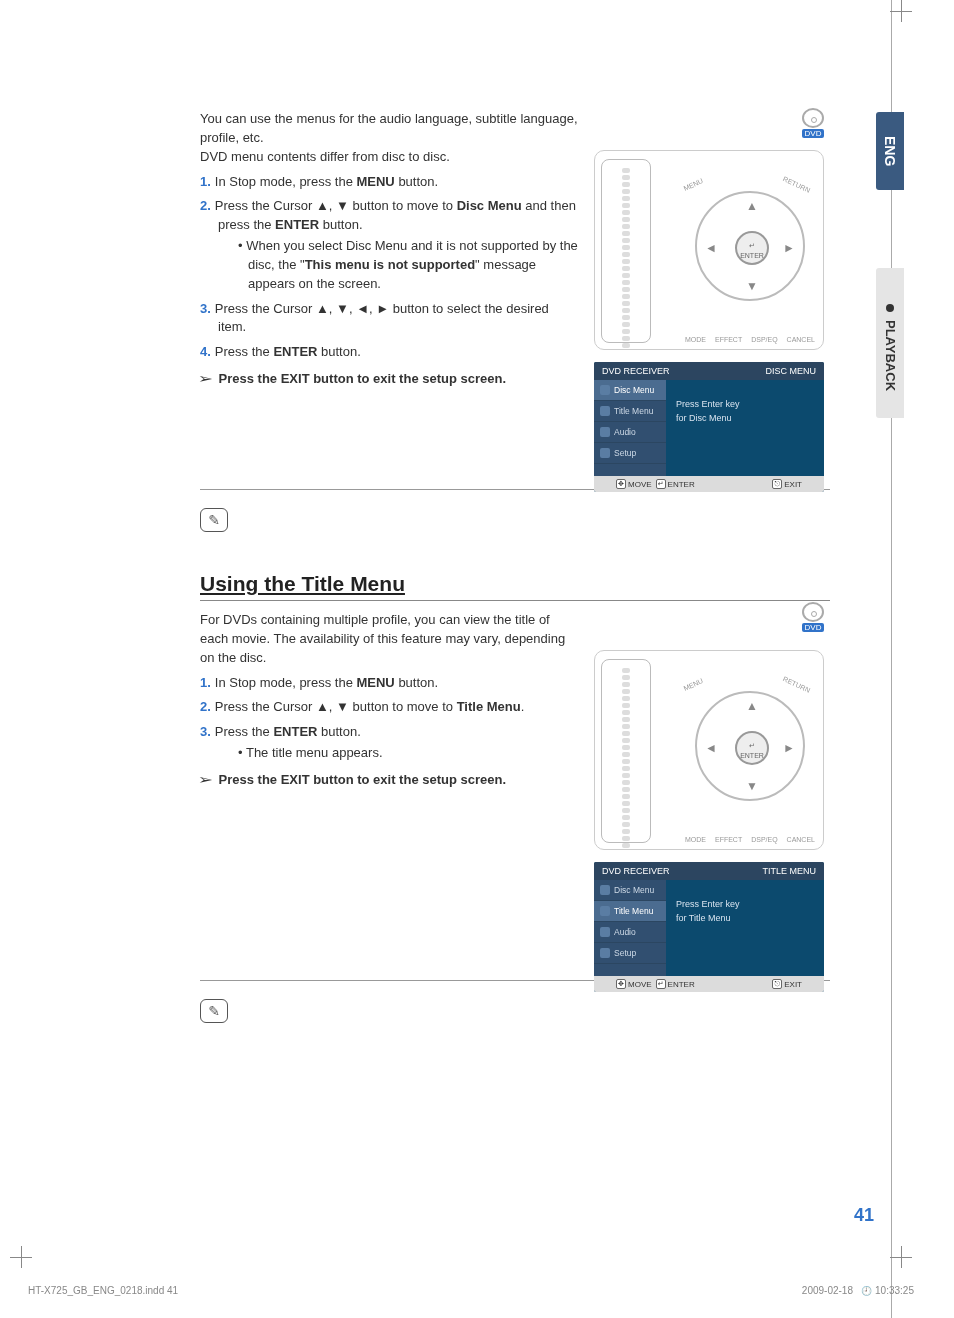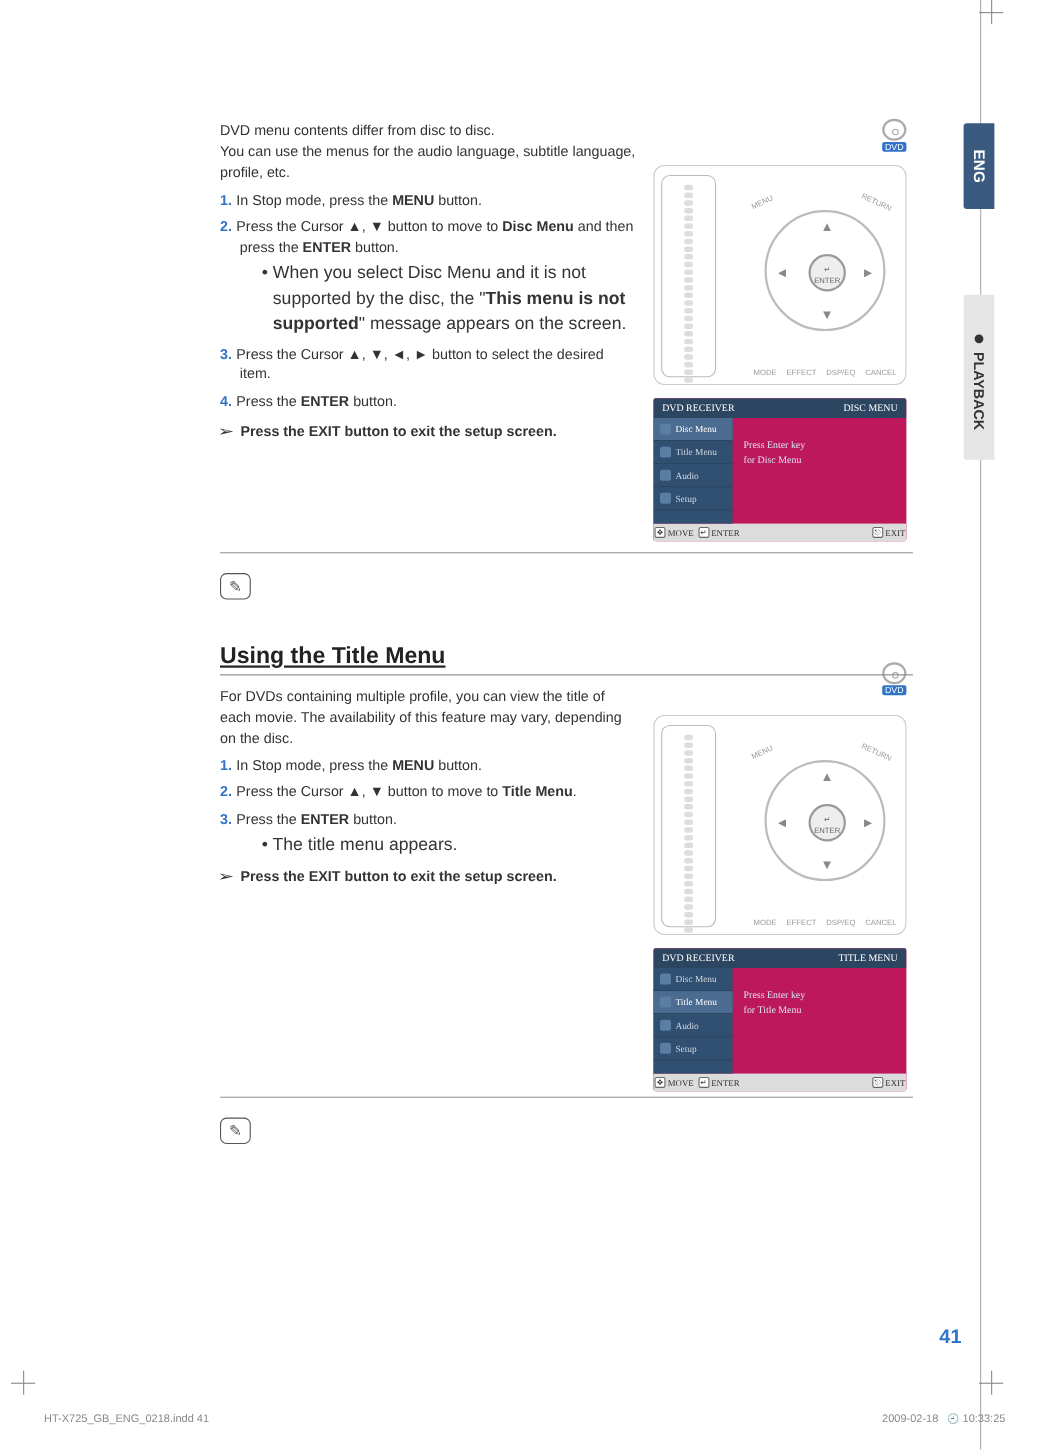--- a/index.html
+++ b/index.html
@@ -34,21 +34,21 @@
   }
   .body-col {
     width: 380px;
     font-size: 13px;
     line-height: 1.45;
     color: #333;
   }
   ol.steps { list-style: none; padding: 0; margin-top: 6px; }
   ol.steps > li { margin-bottom: 6px; padding-left: 18px; text-indent: -18px; }
   ol.steps > li .num { color: #3173c9; font-weight: bold; margin-right: 4px; }
-  .sub-bullet { padding-left: 30px; text-indent: -10px; margin-top: 2px; font-size: 16px; }
+  .sub-bullet { padding-left: 30px; text-indent: -10px; margin-top: 2px; font-size: 13px; }
   .bold { font-weight: bold; }
   .exit-line { margin-top: 8px; font-size: 13px; }
   .exit-line .arrow { display: inline-block; transform: scaleX(1.4); margin-right: 4px; }
   .note-row {
     display: flex;
     align-items: center;
     gap: 14px;
     font-size: 13px;
     color: #444;
     margin-top: 18px;
@@ -85,39 +85,39 @@
     font-size: 7px; text-align: center; line-height: 10px; padding-top: 8px; color: #666;
   }
   .remote-fig .dpad .tri { position: absolute; font-size: 12px; color: #888; }
   .remote-fig .labels-row {
     position: absolute; bottom: 6px; left: 90px; right: 8px;
     display: flex; justify-content: space-between; font-size: 7px; color: #999;
   }
   .remote-fig .lbl-menu { position: absolute; left: 88px; top: 30px; font-size: 7px; color: #999; transform: rotate(-25deg); }
   .remote-fig .lbl-return { position: absolute; right: 12px; top: 30px; font-size: 7px; color: #999; transform: rotate(25deg); }
   .osd-fig {
-    width: 230px; background: #be185d; color: #fff; font-size: 9px;
-    border-radius: 2px; overflow: hidden; font-family: Liberation Serif, serif;
+    width: 230px; background: #0c4a6e; color: #fff; font-size: 9px;
+    border-radius: 2px; overflow: hidden;
   }
   .osd-fig .osd-header {
     display: flex; justify-content: space-between; align-items: center;
     background: #2c4560; padding: 4px 8px; font-size: 9px;
   }
   .osd-fig .osd-body { display: flex; min-height: 96px; }
   .osd-fig .osd-side { width: 72px; background: #314f70; }
   .osd-fig .osd-side .item {
     padding: 5px 6px; font-size: 8.5px; color: #cdd9e6; border-bottom: 1px solid #2b4661;
     display: flex; align-items: center; gap: 4px;
   }
   .osd-fig .osd-side .item.selected { background: #4b6c90; color: #fff; }
   .osd-fig .osd-side .mini-icon { width: 10px; height: 10px; background: #5a7da3; border-radius: 2px; display: inline-block; }
   .osd-fig .osd-main { flex: 1; padding: 18px 10px; font-size: 9px; color: #d8e3ef; line-height: 1.5; }
   .osd-fig .osd-footer {
     background: #dcdcdc; color: #333; display: flex; align-items: center;
-    padding: 3px 1px; font-size: 8px; gap: 4px;
+    padding: 3px 22px; font-size: 8px; gap: 4px;
   }
   .osd-fig .osd-footer .spacer { flex: 1; }
   .osd-fig .key { display: inline-flex; align-items: center; gap: 2px; }
   .osd-fig .keybox { width: 10px; height: 10px; border: 1px solid #666; border-radius: 2px; display: inline-flex; align-items: center; justify-content: center; font-size: 7px; background: #fff; }
   .dvd-badge {
     position: absolute; width: 26px; height: 30px;
     display: flex; flex-direction: column; align-items: center; gap: 1px;
   }
   .dvd-badge .ring { width: 22px; height: 22px; border: 2px solid #aaa; border-radius: 50%; position: relative; }
   .dvd-badge .ring::after { content: ""; position: absolute; left: 7px; top: 7px; width: 4px; height: 4px; border: 1.5px solid #aaa; border-radius: 50%; }
@@ -132,21 +132,21 @@
   .side-tab.eng { top: 112px; height: 78px; background: #3a5a80; color: #fff; font-size: 14px; }
   .side-tab.playback { top: 268px; height: 150px; background: #e5e5e5; color: #333; font-size: 13px; padding-top: 10px; }
   .side-tab.playback .dot { width: 8px; height: 8px; background: #333; border-radius: 50%; margin-bottom: 8px; }
   
   .page-num { position: absolute; right: 80px; bottom: 92px; color: #3173c9; font-size: 18px; font-weight: bold; }
   .crop-mark { position: absolute; width: 22px; height: 22px; }
   .crop-mark::before, .crop-mark::after { content: ""; position: absolute; background: #888; }
   .crop-mark::before { width: 22px; height: 1px; top: 11px; left: 0; }
   .crop-mark::after { width: 1px; height: 22px; left: 11px; top: 0; }
   .footer-bar {
-    position: absolute; left: 40px; right: 40px; bottom: 22px;
+    position: absolute; left: 28px; right: 40px; bottom: 22px;
     display: flex; justify-content: space-between; font-size: 10px; color: #888;
   }
   .footer-bar .clock::before { content: "🕘 "; font-size: 9px; }
 </style>
 </head>
 <body>
 
 <div class="page">
   <div class="page-border-right"></div>
 
@@ -161,22 +161,22 @@
     <div class="lbl">DVD</div>
   </div>
   <div class="dvd-badge" style="left: 800px; top: 602px;">
     <div class="ring"></div>
     <div class="lbl">DVD</div>
   </div>
 
   <div class="content">
 
     <div class="body-col">
+      <p>You can use the menus for the audio language, subtitle language, profile, etc.</p>
       <p>DVD menu contents differ from disc to disc.</p>
-      <p>You can use the menus for the audio language, subtitle language, profile, etc.</p>
       <ol class="steps">
         <li>
           <span class="num">1.</span><span>In Stop mode, press the </span><span class="bold">MENU</span><span> button.</span>
         </li>
         <li>
           <span class="num">2.</span><span>Press the Cursor ▲, ▼ button to move to </span><span class="bold">Disc Menu</span><span> and then press the </span><span class="bold">ENTER</span><span> button.</span>
           <div class="sub-bullet">• <span>When you select Disc Menu and it is not supported by the disc, the "</span><span class="bold">This menu is not supported</span><span>" message appears on the screen.</span></div>
         </li>
         <li>
           <span class="num">3.</span><span>Press the Cursor ▲, ▼, ◄, ► button to select the desired item.</span>

